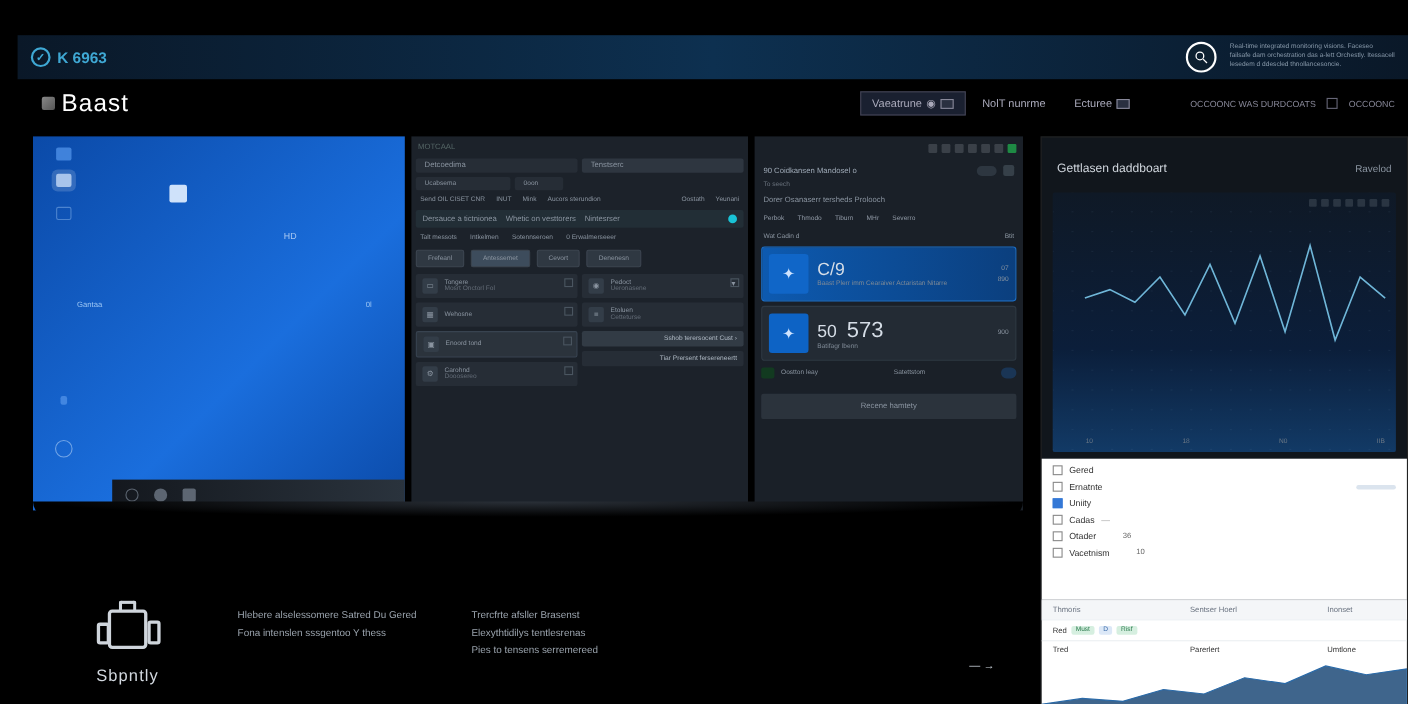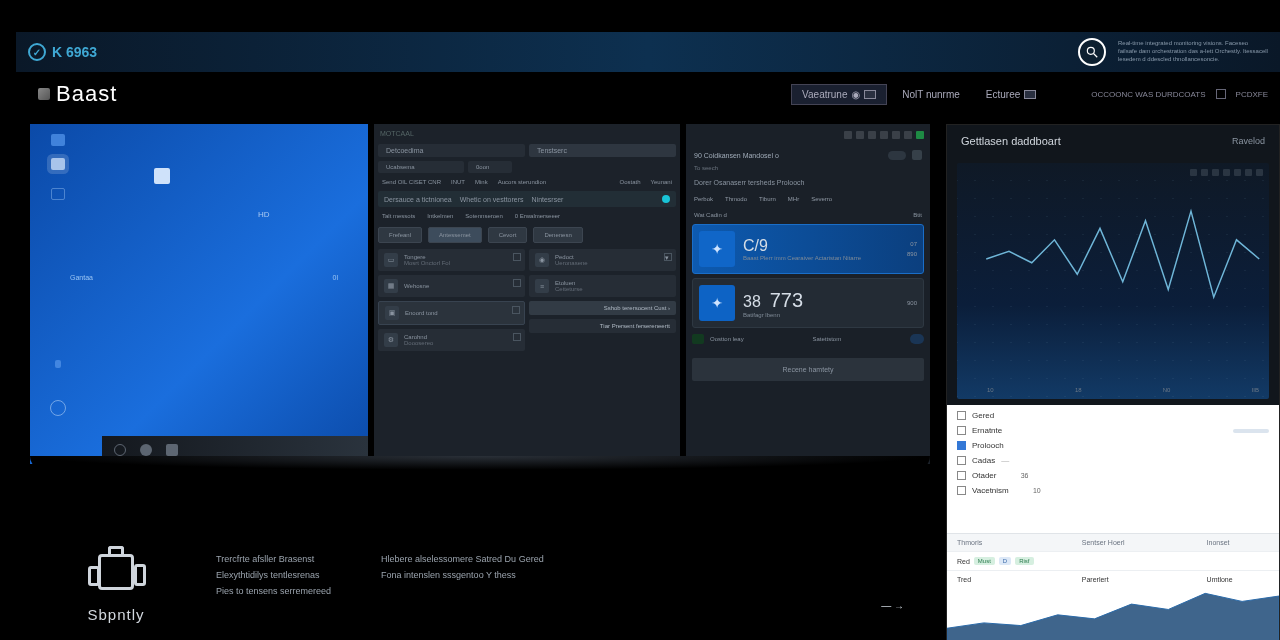--- a/index.html
+++ b/index.html
@@ -79,21 +79,21 @@
 .p3-card .nums .v { font-size:16px; color:#d5dde6; font-weight:300;}
 .p3-card .nums .l { font-size:6px; color:#7f8a96;}
 .p3-card .side { margin-left:auto; display:flex; flex-direction:column; align-items:flex-end; gap:4px; font-size:6px;}
 .p3-small { margin:4px 6px; display:flex; align-items:center; gap:6px; font-size:6px;}
 .p3-small .pill { width:12px; height:10px; background:#123a20; border-radius:2px;}
 .p3-small .pill2 { width:14px; height:10px; background:#1a3555; border-radius:6px; margin-left:auto;}
 .p3-wide { margin:10px 6px 4px; background:#2b333c; padding:8px; text-align:center; border-radius:2px; font-size:7px;}
 
 
 .rightpanel { position:absolute; top:124px; left:946px; width:334px; height:516px; background:#11161c; border:1px solid #222;}
-.rp-head { display:flex; align-items:center; padding:10px 14px; font-size:11px; color:#d0d6dd;}
+.rp-head { display:flex; align-items:center; padding:10px 14px; font-size:11px; color:#d0d6dd;margin-top:12px;}
 .rp-head .r { margin-left:auto; font-size:9px; color:#8a94a0;}
 .rp-chart { height:236px; margin:6px 10px; background: linear-gradient(180deg,#0f1926 0%, #0b1e3a 60%, #123a66 100%); position:relative; border-radius:2px; overflow:hidden;}
 .rp-chart .grid { position:absolute; inset:0; background-image: linear-gradient(45deg, rgba(100,130,160,0.12) 1px, transparent 1px), linear-gradient(-45deg, rgba(100,130,160,0.12) 1px, transparent 1px); background-size: 18px 18px;}
 .rp-chart .xmarks { position:absolute; bottom:6px; left:30px; right:10px; display:flex; justify-content:space-between; font-size:6px; color:#6b7886;}
 .rp-chart .tiny { position:absolute; top:6px; right:6px; display:flex; gap:4px;}
 .rp-chart .tiny span { width:7px; height:7px; background:#2a3542; border-radius:1px;}
 .rp-chart svg.line { position:absolute; inset:0;}
 .rp-list { background:#fff; color:#333; font-size:8px; margin:0; padding:6px 10px 0; height:128px; display:flex; flex-direction:column; gap:6px;}
 .rp-li { display:flex; align-items:center; gap:6px;}
 .rp-li .cbx { width:9px; height:9px; border:1px solid #888;}
@@ -159,21 +159,21 @@
     <div class="brand-nav-item">
         <span>NolT nunrme</span>
       </div>
     <div class="brand-nav-item">
         <span>Ecturee</span>
         <span class="brand-nav-icon"></span>
       </div>
     <div class="brand-nav-right">
       <span>OCCOONC WAS DURDCOATS</span>
       <span class="cb"></span>
-      <span>PCDXFE</span>
+      <span>OCCOONC</span>
     </div>
   </div>
 </div>
 
 <div class="triptych">
 
   <div class="p1">
     <div class="p1-rail">
       <span class="p1-railicon"></span>
       <span class="p1-railicon sel"></span>
@@ -327,21 +327,21 @@
           <span class="l">Baast Plerr imm Cearaiver Actaristan Nitarre</span>
         </div>
       <div class="side">
           <span>07</span>
           <span>890</span>
         </div>
     </div>
     <div class="p3-card">
       <div class="bigic">✦</div>
       <div class="nums">
-          <span class="v"><span>38</span>&nbsp;&nbsp;<span style="font-size:20px;">773</span></span>
+          <span class="v"><span>50</span>&nbsp;&nbsp;<span style="font-size:20px;">573</span></span>
           <span class="l">Batifagr lbenn</span>
         </div>
       <div class="side">
           <span>900</span>
         </div>
     </div>
     <div class="p3-small">
         <span class="pill"></span>
         <span>Oostton leay</span>
         <span style="margin-left:auto">Satettstom</span>
@@ -385,21 +385,21 @@
 
       </div>
       <div class="rp-li">
         <span class="cbx "></span>
       <span>Ernatnte</span>
       <span class="bar"><span class="f" style="width:55%"></span></span>
 
       </div>
       <div class="rp-li">
         <span class="cbx on"></span>
-      <span>Prolooch</span>
+      <span>Uniity</span>
 
       </div>
       <div class="rp-li">
         <span class="cbx "></span>
       <span>Cadas</span>
 
       <span class="dash">—</span>
       </div>
       <div class="rp-li">
         <span class="cbx "></span>
@@ -449,24 +449,24 @@
         <span class="t"></span>
         <span class="b1"></span>
         <span class="b2"></span>
         <span class="b3"></span>
       </div>
     <span class="name">Sbpntly</span>
   </div>
   <div class="bottom-text">
     <div class="bottom-cols">
       <div class="col">
+        <span>Hlebere alselessomere Satred Du Gered</span>
+        <span>Fona intenslen sssgentoo Y thess</span>
+      </div>
+      <div class="col">
         <span>Trercfrte afsller Brasenst</span>
         <span>Elexythtidilys tentlesrenas</span>
         <span>Pies to tensens serremereed</span>
       </div>
-      <div class="col">
-        <span>Hlebere alselessomere Satred Du Gered</span>
-        <span>Fona intenslen sssgentoo Y thess</span>
-      </div>
     </div>
     <span class="bottom-arrow">— →</span>
   </div>
 </div>
 
 </body></html>

